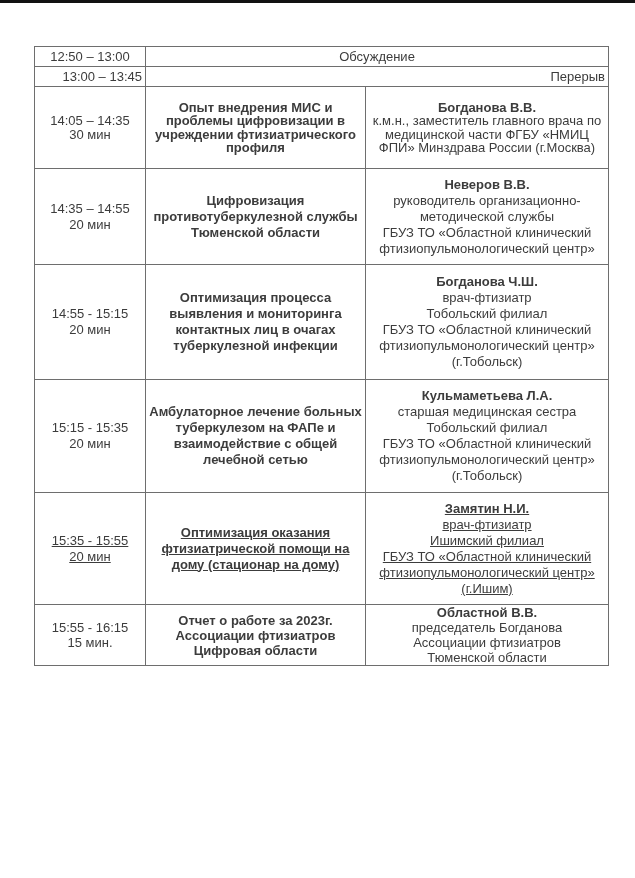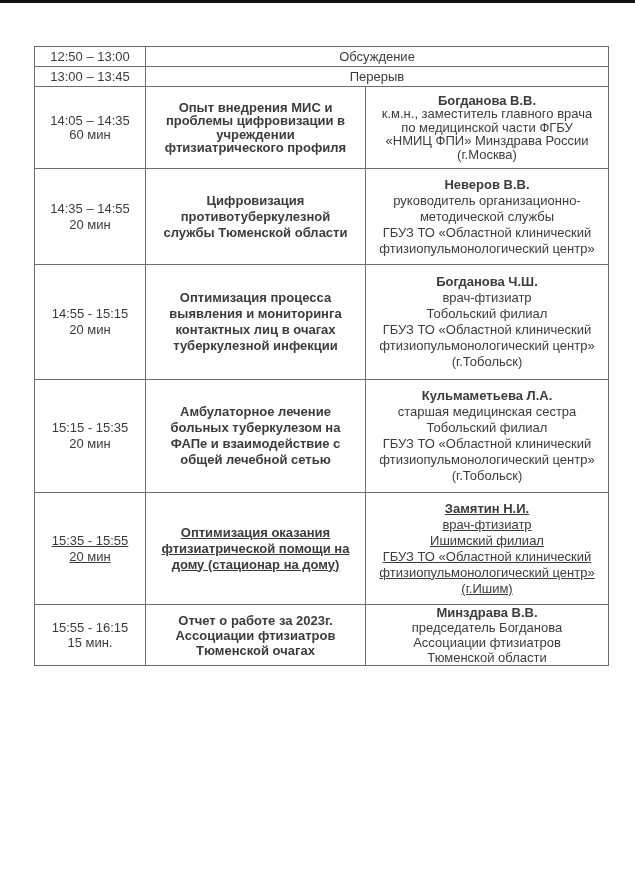--- a/index.html
+++ b/index.html
@@ -19,28 +19,28 @@
     table-layout: fixed;
     margin: 43px 0 0 34px;
     width: 574px;
   }
   table.schedule col.c-time    { width: 111px; }
   table.schedule col.c-topic   { width: 220px; }
   table.schedule col.c-speaker { width: 243px; }
   td {
     border: 1px solid #6e6e6e;
     box-sizing: border-box;
-    padding: 0 12px;
+    padding: 0 3px;
     vertical-align: middle;
     text-align: center;
     font-size: 13px;
     line-height: 15px;
   }
   tr.r1  td { height: 20px; }
-  tr.r2  td { height: 20px; }
+  tr.r2  td { height: 20px; text-align: right; }
   tr.r3  td { height: 41px;  line-height: 13.5px; }
   tr.r4  td { height: 82px;  line-height: 13.5px; }
   tr.r5  td { height: 96px;  line-height: 16px; }
   tr.r6  td { height: 115px; line-height: 16px; }
   tr.r7  td { height: 113px; line-height: 16px; }
   tr.r8  td { height: 112px; line-height: 16px; text-decoration: underline; }
   tr.r9  td { height: 61px;  line-height: 15px; }
   tr.r10 td { height: 24px; }
   .bold { font-weight: normal; }
   td.topic { font-weight: bold; }
@@ -67,21 +67,21 @@
 
     <tr class="r2">
       <td>13:00 – 13:45</td>
       <td colspan="2" class="merged-title bold">Перерыв</td>
     </tr>
 
 
     <tr class="r4">
       <td>
         <div>14:05 – 14:35</div>
-        <div>60 мин</div>
+        <div>30 мин</div>
       </td>
       <td class="topic">Опыт внедрения МИС и проблемы цифровизации в учреждении фтизиатрического профиля</td>
       <td>
         <div class="speaker-name">Богданова В.В.</div>
         <div class="details">к.м.н., заместитель главного врача по медицинской части ФГБУ «НМИЦ ФПИ» Минздрава России (г.Москва)</div>
       </td>
     </tr>
 
     <tr class="r5">
       <td>
@@ -139,23 +139,23 @@
 ГБУЗ ТО «Областной клинический фтизиопульмонологический центр»
 (г.Ишим)</div>
       </td>
     </tr>
 
     <tr class="r9">
       <td>
         <div>15:55 - 16:15</div>
         <div>15 мин.</div>
       </td>
-      <td class="topic">Отчет о работе за 2023г. Ассоциации фтизиатров Тюменской очагах</td>
+      <td class="topic">Отчет о работе за 2023г. Ассоциации фтизиатров Цифровая области</td>
       <td>
-        <div class="speaker-name">Минздрава В.В.</div>
+        <div class="speaker-name">Областной В.В.</div>
         <div class="details">председатель Богданова
 Ассоциации фтизиатров
 Тюменской области</div>
       </td>
     </tr>
 
 
   </tbody>
 </table>
 

